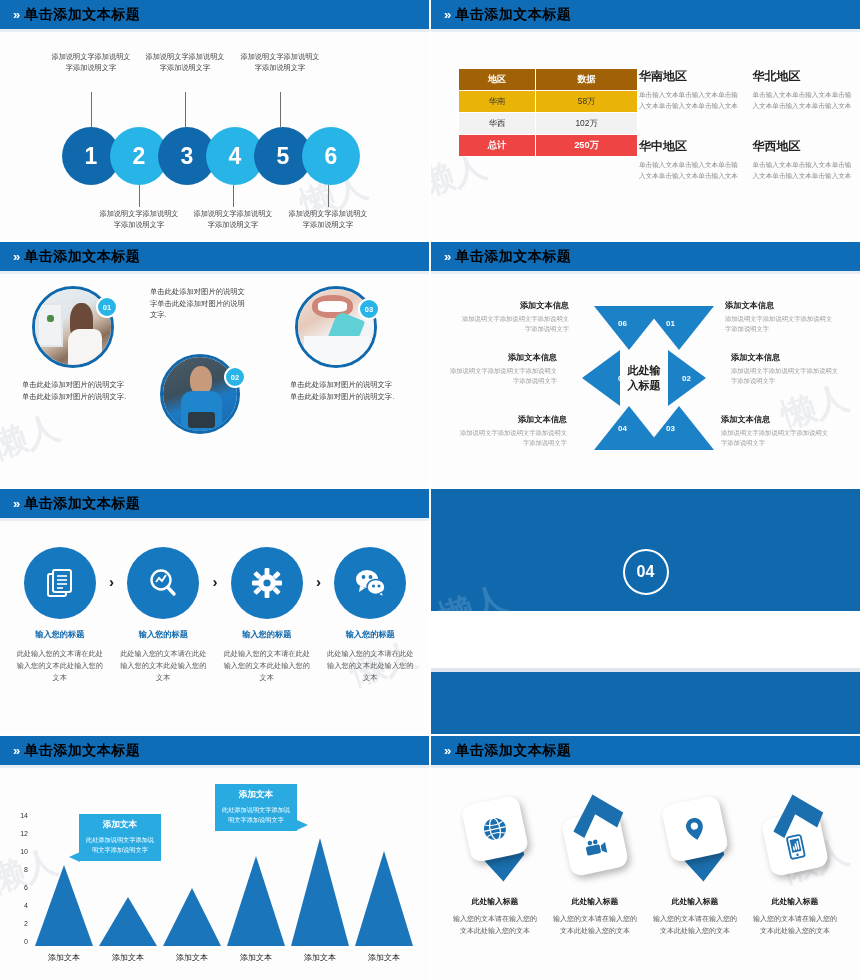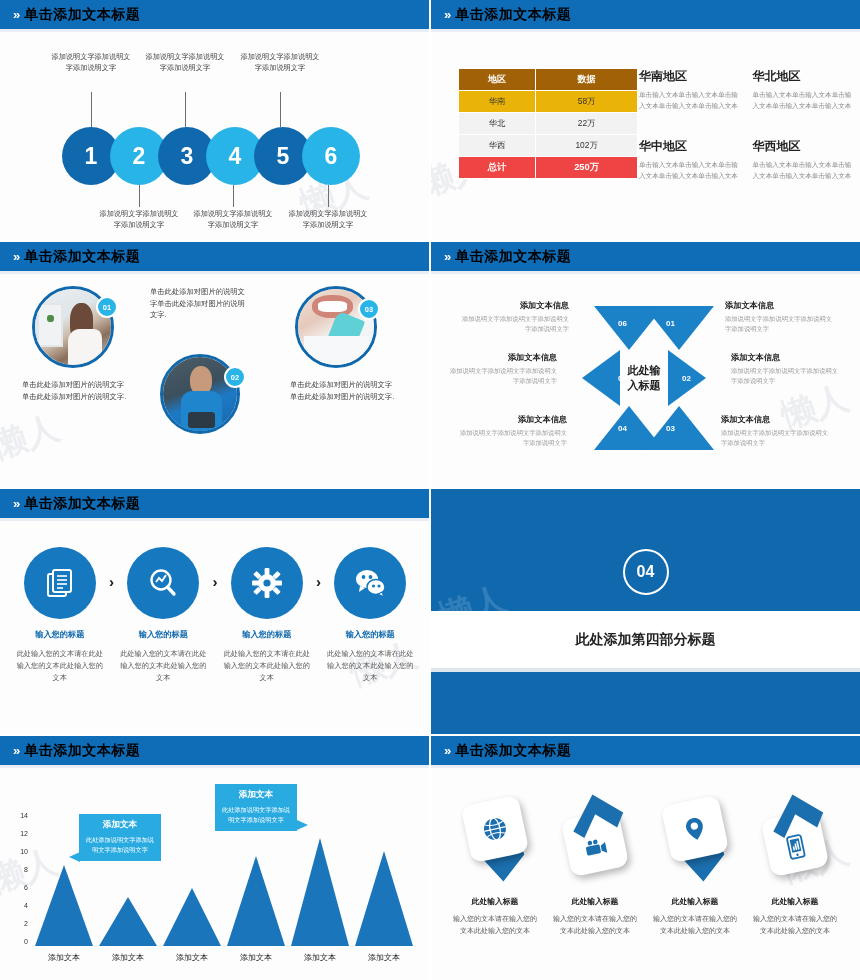--- a/index.html
+++ b/index.html
@@ -219,24 +219,20 @@
       <div class="wm" style="left:-12px; top:120px; transform:rotate(-18deg);">懒人</div>
       <table class="tbl">
         <tbody>
             <tr>
           <th>地区</th>
           <th>数据</th>
         </tr>
         <tr class="odd">
           <td>华南</td>
           <td>58万</td>
-        </tr>
-        <tr class="even">
-          <td>华北</td>
-          <td>22万</td>
         </tr>
         <tr class="even">
           <td>华西</td>
           <td>102万</td>
         </tr>
         <tr class="tot">
           <td>总计</td>
           <td>250万</td>
         </tr>
       </tbody>
@@ -446,23 +442,20 @@
           <div class="s5-d">此处输入您的文本请在此处输入您的文本此处输入您的文本</div>
         </div>
 
       </div>
     </div>
   </div>
 
   <div class="slide div-slide">
     <div class="div-top"></div>
     <div class="div-num">04</div>
-    <div class="div-white">
-      <span class="div-title">此处添加第四部分标题</span>
-    </div>
     <div class="div-gap"></div>
     <div class="div-bot"></div>
     <div class="wm" style="left:8px; top:96px; transform:rotate(-18deg); color:rgba(255,255,255,0.14);">懒人</div>
   </div>
 
   <div class="slide">
     <div class="hdr">
       <span class="chev">»</span>
       <span class="htxt">单击添加文本标题</span>
     </div>

